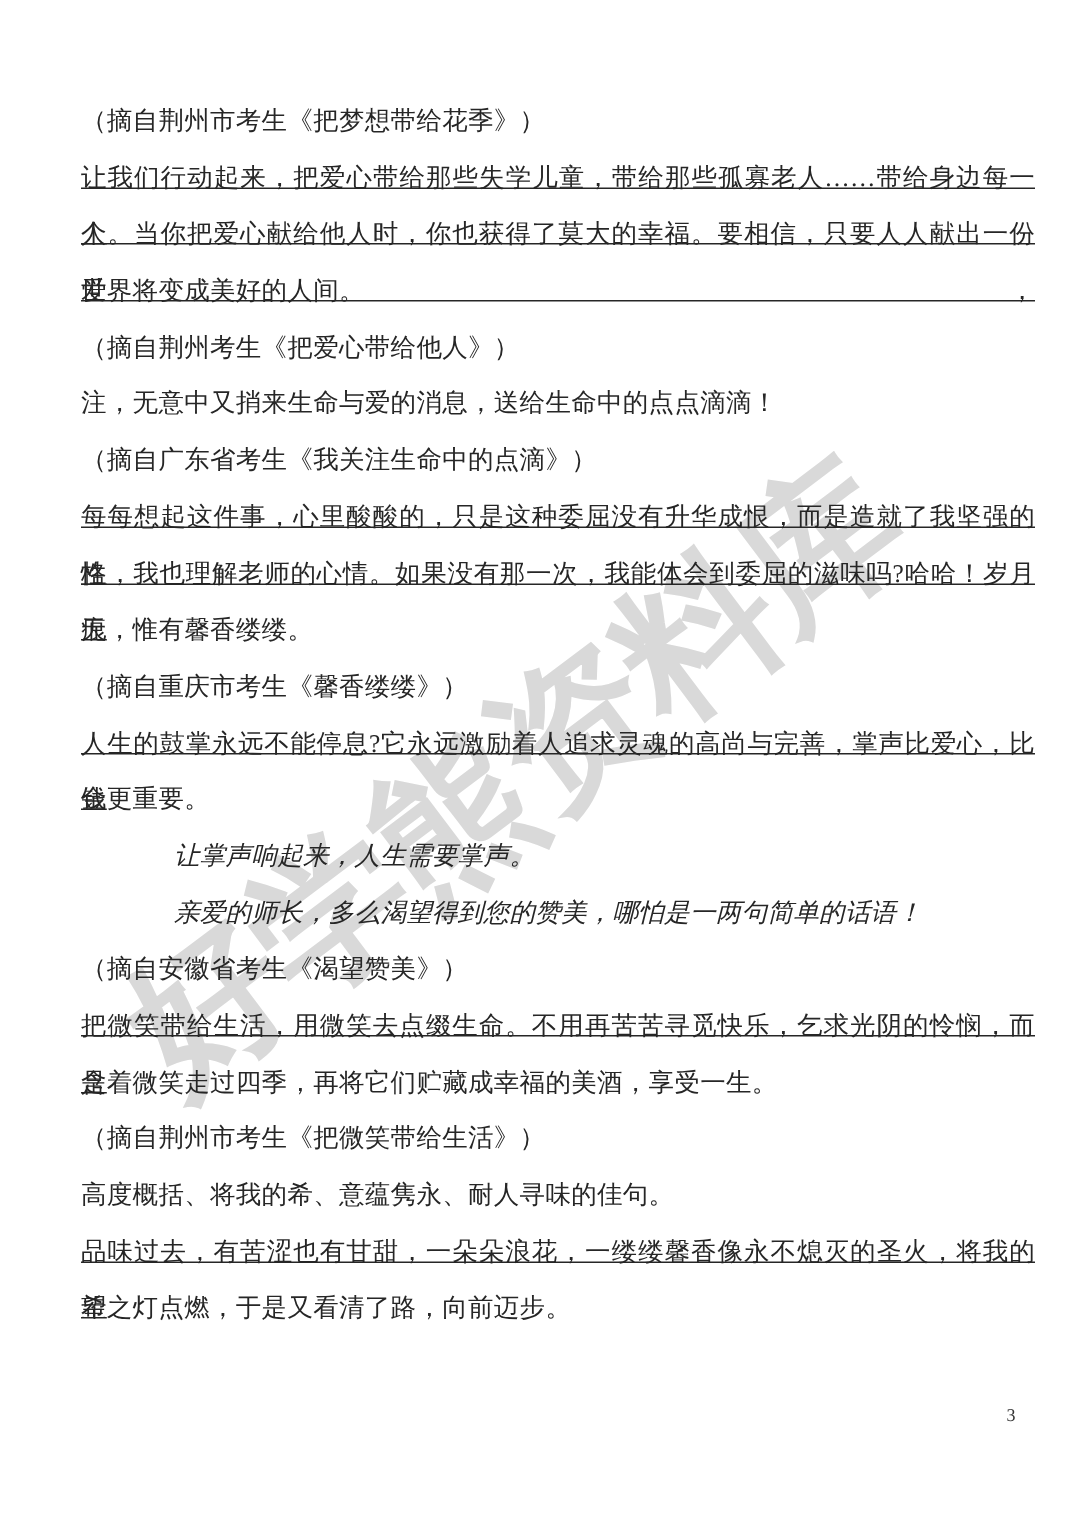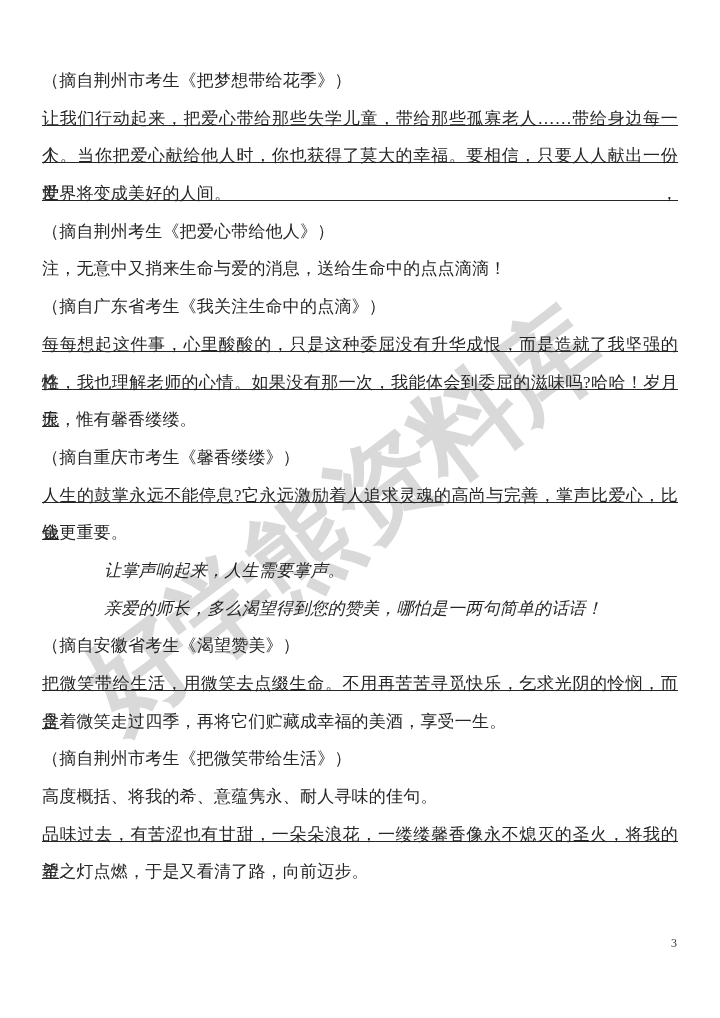--- a/index.html
+++ b/index.html
@@ -30,21 +30,21 @@
     white-space: nowrap;
     text-align: center;
     transform: rotate(-37deg);
     transform-origin: center center;
     z-index: 0;
     user-select: none;
     pointer-events: none;
   }
   .text-block {
     position: absolute;
-    left: 42px;
+    left: 54px;
     top: 62px;
     width: 636px;
     z-index: 1;
     font-size: 17px;
     color: #262626;
     letter-spacing: 0.2px;
   }
   .line {
     height: 37.7px;
     line-height: 37.7px;

